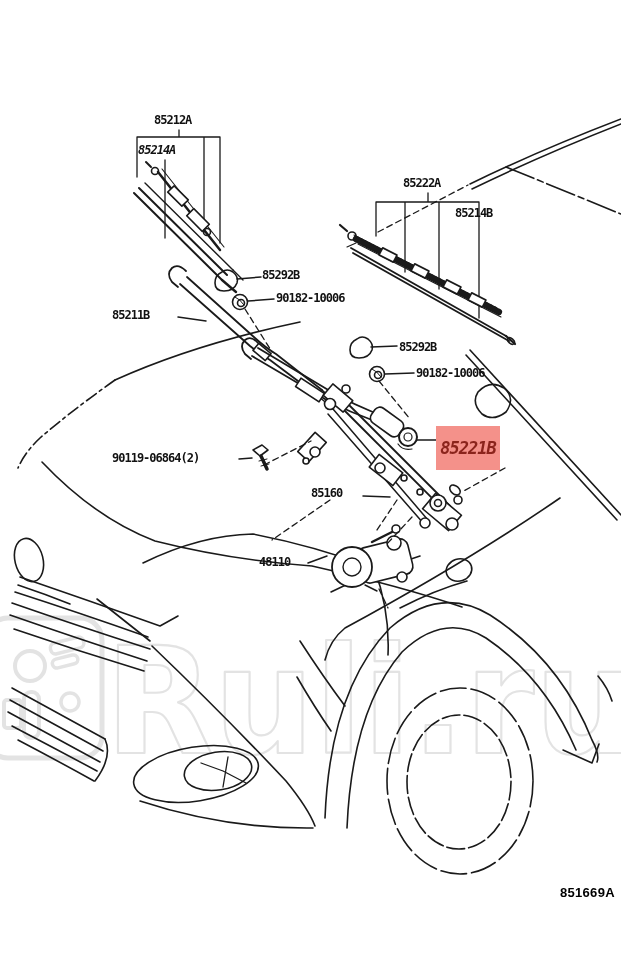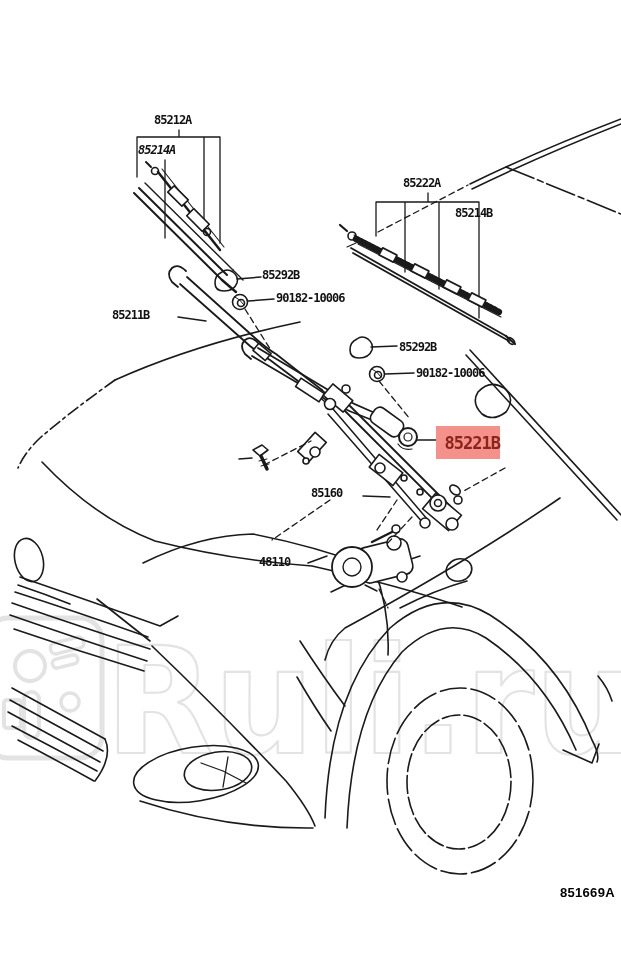--- a/index.html
+++ b/index.html
@@ -13,22 +13,22 @@
   .lp-85222a{left:403px;top:174px;}
   .lp-85214b{left:455px;top:204px;}
   .lp-85292b-u{left:262px;top:266px;}
   .lp-90182-u{left:276px;top:289px;}
   .lp-85211b{left:112px;top:306px;}
   .lp-85292b-l{left:399px;top:338px;}
   .lp-90182-l{left:416px;top:364px;}
   .lp-90119{left:112px;top:449px;}
   .lp-85160{left:311px;top:484px;}
   .lp-85110{left:259px;top:553px;}
-  .highlight-box{position:absolute;left:436px;top:426px;width:64px;height:33px;
-       background:#f4918a;display:flex;align-items:center;justify-content:flex-end;}
+  .highlight-box{position:absolute;left:436px;top:426px;width:64px;height:44px;
+       background:#f4918a;display:flex;align-items:center;justify-content:center;font-style:italic;}
   .highlight-box .hl-text{font-family:"DejaVu Sans Mono", monospace;font-weight:bold;
        font-size:17px;letter-spacing:-1px;color:#8b241c;}
   .ref-code{position:absolute;left:560px;top:885px;font-family:"Liberation Sans", sans-serif;
        font-weight:600;font-size:13px;color:#000000;letter-spacing:0.3px;}
   .footer{position:absolute;left:0;top:907px;width:621px;height:63px;background:#6f6f6f;}
   .footer-text{position:absolute;left:95px;top:14px;display:flex;gap:28px;
        font-family:"Liberation Sans", sans-serif;font-size:29px;font-weight:400;
        color:#f3f3f3;transform:scaleX(0.72);transform-origin:left center;white-space:nowrap;}
 </style>
 </head>
@@ -259,19 +259,20 @@
   <div class="lbl lp-85222a">85222A</div>
   <div class="lbl lp-85214b">85214B</div>
   <div class="lbl lp-85292b-u">85292B</div>
   <div class="lbl lp-90182-u">90182-10006</div>
   <div class="lbl lp-85211b">85211B</div>
   <div class="lbl lp-85292b-l">85292B</div>
   <div class="lbl lp-90182-l">90182-10006</div>
   <div class="highlight-box">
     <span class="hl-text">85221B</span>
   </div>
+  <div class="lbl lp-90119">90119-06864(2)</div>
   <div class="lbl lp-85160">85160</div>
   <div class="lbl lp-85110">48110</div>
 
   <div class="ref-code">851669A</div>
 
 
 </div>
 
 </body></html>

